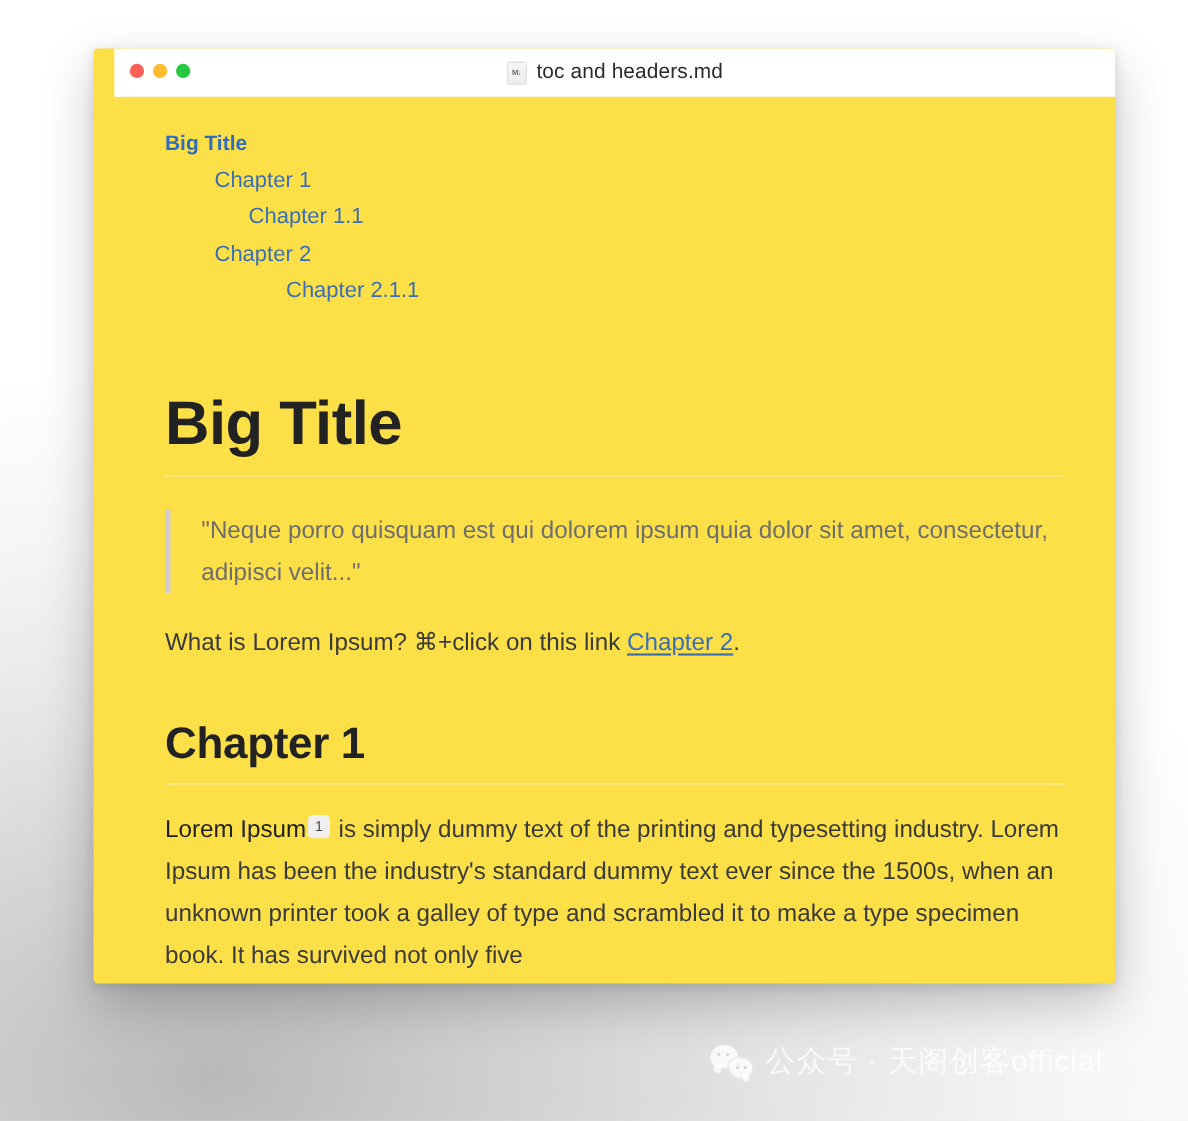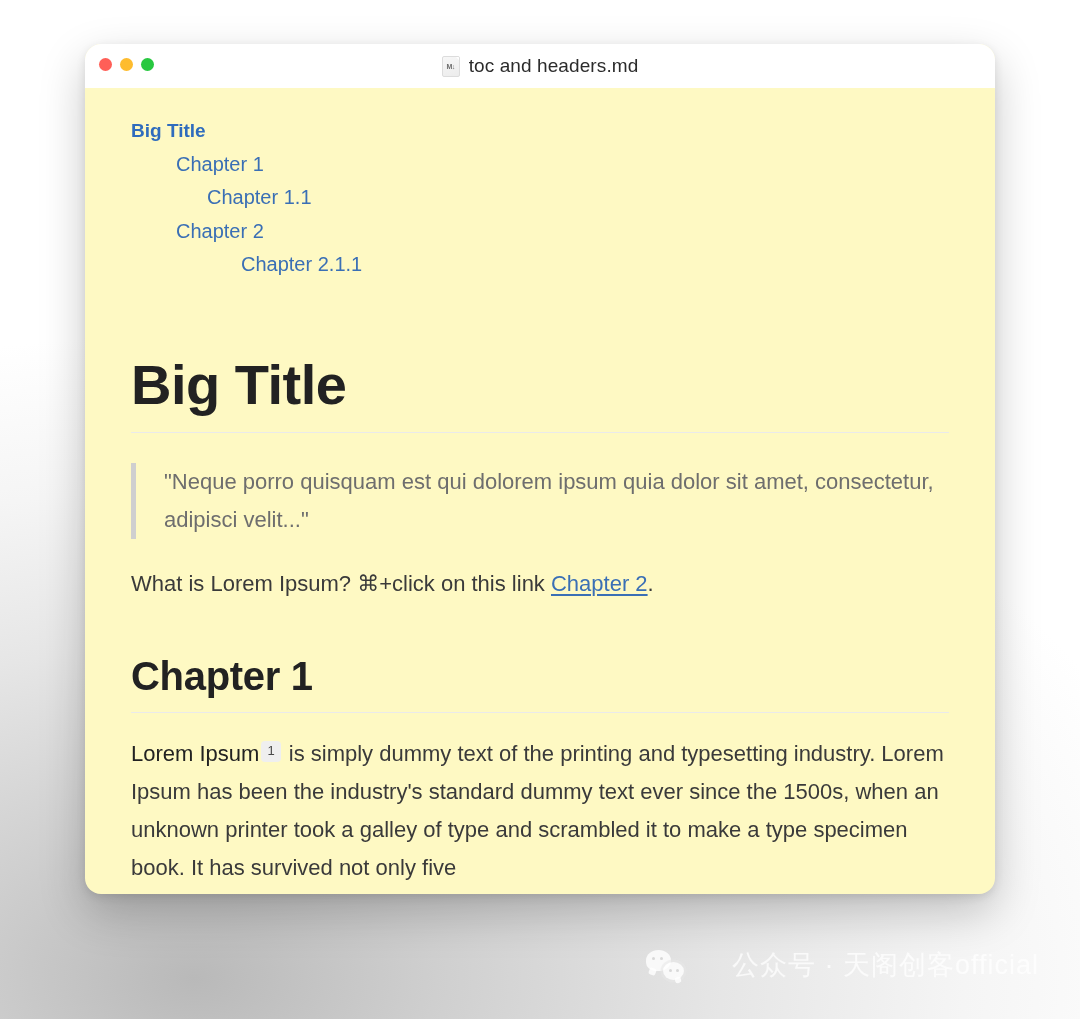--- a/index.html
+++ b/index.html
@@ -75,33 +75,34 @@
     width: 6px; height: 6px;
     background: rgba(255,255,255,0.80);
     border-radius: 2px;
     transform: rotate(-20deg);
   }
   #watermark .wechat .d { position: absolute; width: 3.4px; height: 3.4px; border-radius: 50%; background: rgba(210,210,210,0.85); }
   #watermark .wechat .d1 { left: 6px;  top: 7px; }
   #watermark .wechat .d2 { left: 14px; top: 7px; }
   #watermark .wechat .d3 { right: 12px; bottom: 8px; width: 3px; height: 3px; }
   #watermark .wechat .d4 { right: 5px;  bottom: 8px; width: 3px; height: 3px; }
-  #watermark .wm-text { opacity: 0.92; margin-left: 36px; }
+  #watermark .wm-text { opacity: 0.92; }
 
   
   #window {
     position: absolute;
     left: 85px;
     top: 44px;
     width: 910px;
     height: 850px;
-    background: #fef9c3;
-    border-radius: 16px;
+    background: #fde047;
+    border-radius: 4px;
     box-shadow: 0 18px 46px rgba(0,0,0,0.22), 0 3px 10px rgba(0,0,0,0.10);
     overflow: hidden;
+    padding-left: 19px;
   }
 
   
   #titlebar {
     position: relative;
     height: 44px;
     background: #ffffff;
     display: flex;
     align-items: center;
   }

